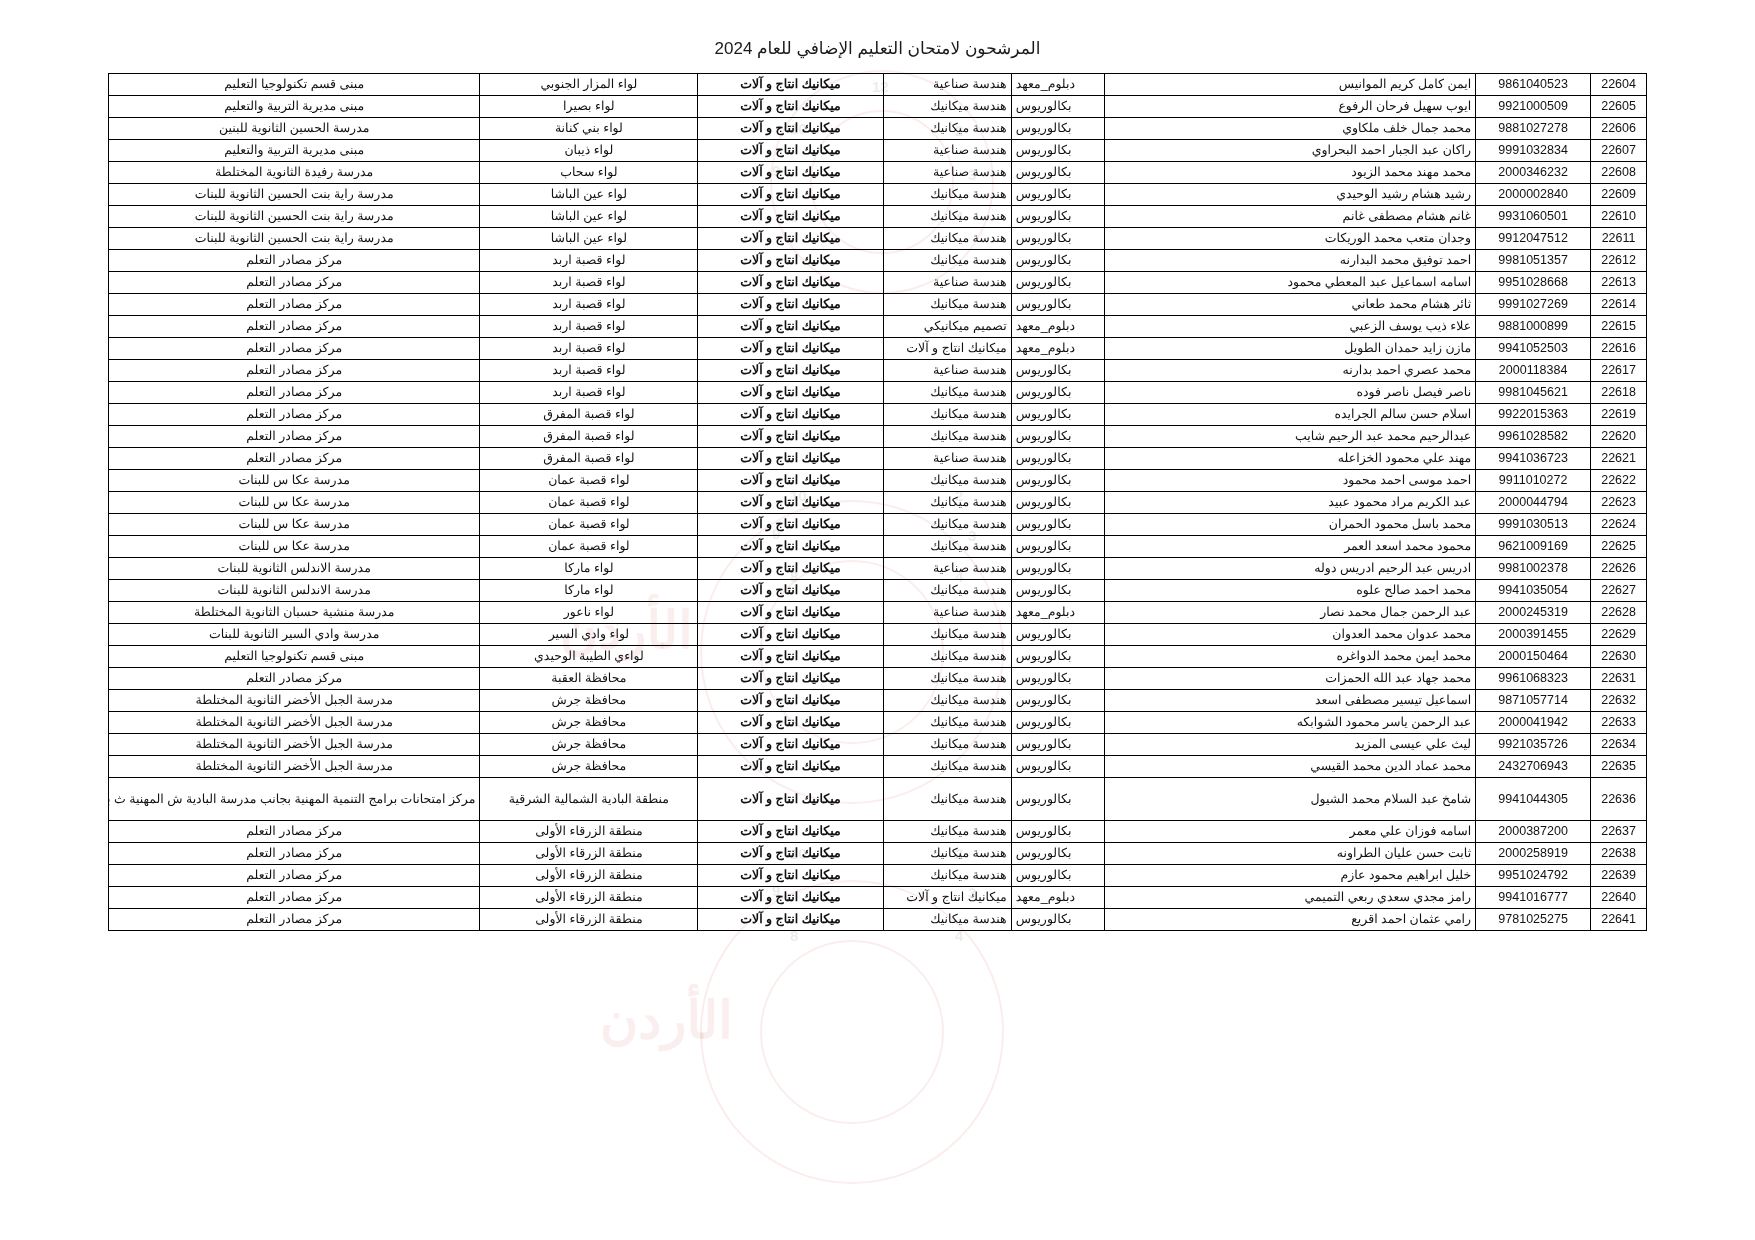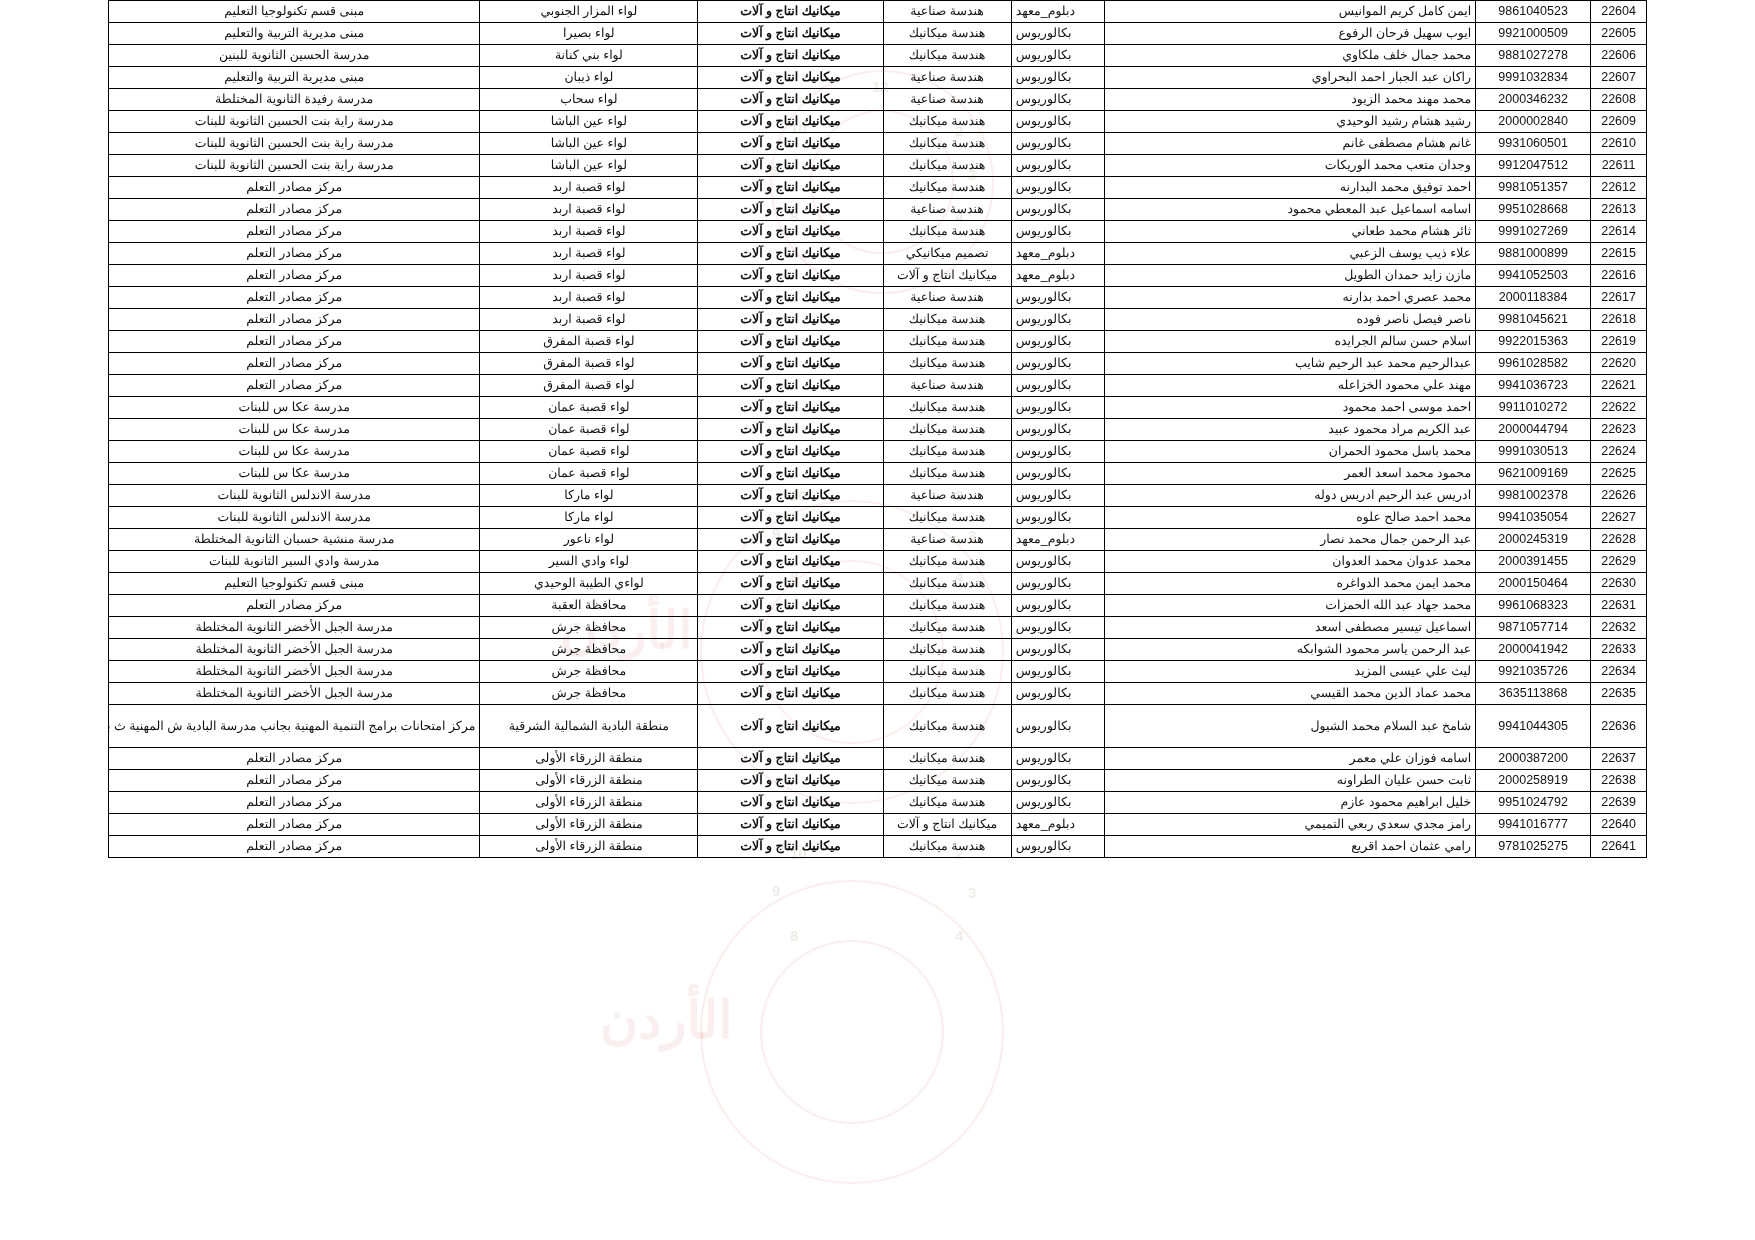--- a/index.html
+++ b/index.html
@@ -49,21 +49,21 @@
     padding: 0 4px;
     line-height: 1.15;
     white-space: nowrap;
     overflow: hidden;
     background: transparent;
   }
   td.c-seq   { width: 42px;  text-align: center; }
   td.c-natid { width: 96px;  text-align: center; }
   td.c-name  { width: 330px; text-align: right; padding-right: 8px;}
   td.c-degree{ width: 76px;  text-align: left; }
-  td.c-major { width: 108px; text-align: center; }
+  td.c-major { width: 108px; text-align: right; }
   td.c-spec  { width: 160px; text-align: center; font-weight: bold; }
   td.c-dir   { width: 190px; text-align: center; }
   td.c-school{ width: 330px; text-align: center; }
 
   td.hl { background-color: #fdece6; }
   td.hl2 { background-color: #fbe3db; }
 
   .two-line { white-space: normal; line-height: 1.1; font-size: 11.5px; }
 
   .page-num {
@@ -131,20 +131,21 @@
     <div class="wm-clock" style="left:790px;top:845px;">10</div>
     <div class="wm-clock" style="left:955px;top:845px;">2</div>
     <div class="wm-clock" style="left:772px;top:882px;">9</div>
     <div class="wm-clock" style="left:968px;top:884px;">3</div>
     <div class="wm-clock" style="left:790px;top:927px;">8</div>
     <div class="wm-clock" style="left:955px;top:927px;">4</div>
     <div class="wm-text" style="left:560px;top:600px;">الأردن</div>
     <div class="wm-text" style="left:600px;top:990px;">الأردن</div>
   </div>
 
+  <div class="doc-title">المرشحون لامتحان التعليم الإضافي للعام 2024</div>
 
   <div class="table-wrap">
     <table class="reg">
       <tbody>
 
         <tr>
           <td class="c-seq">22604</td>
           <td class="c-natid">9861040523</td>
           <td class="c-name">ايمن كامل كريم الموانيس</td>
           <td class="c-degree">دبلوم_معهد</td>
@@ -479,21 +480,21 @@
           <td class="c-name">ليث علي عيسى المزيد</td>
           <td class="c-degree">بكالوريوس</td>
           <td class="c-major">هندسة ميكانيك</td>
           <td class="c-spec hl">ميكانيك انتاج و آلات</td>
           <td class="c-dir">محافظة جرش</td>
           <td class="c-school">مدرسة الجبل الأخضر الثانوية المختلطة</td>
         </tr>
 
         <tr>
           <td class="c-seq">22635</td>
-          <td class="c-natid">3635113868</td>
+          <td class="c-natid">2432706943</td>
           <td class="c-name">محمد عماد الدين محمد القيسي</td>
           <td class="c-degree">بكالوريوس</td>
           <td class="c-major">هندسة ميكانيك</td>
           <td class="c-spec hl">ميكانيك انتاج و آلات</td>
           <td class="c-dir">محافظة جرش</td>
           <td class="c-school">مدرسة الجبل الأخضر الثانوية المختلطة</td>
         </tr>
 
         <tr>
           <td class="c-seq">22636</td>

